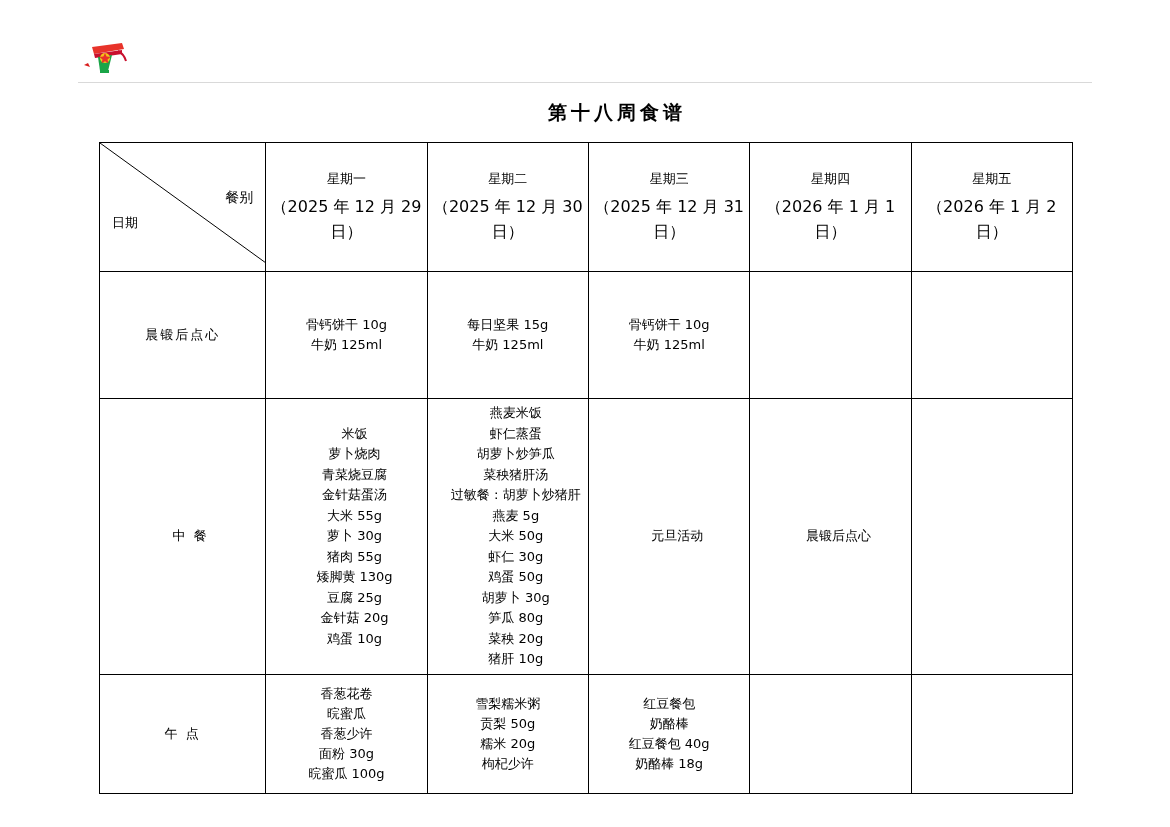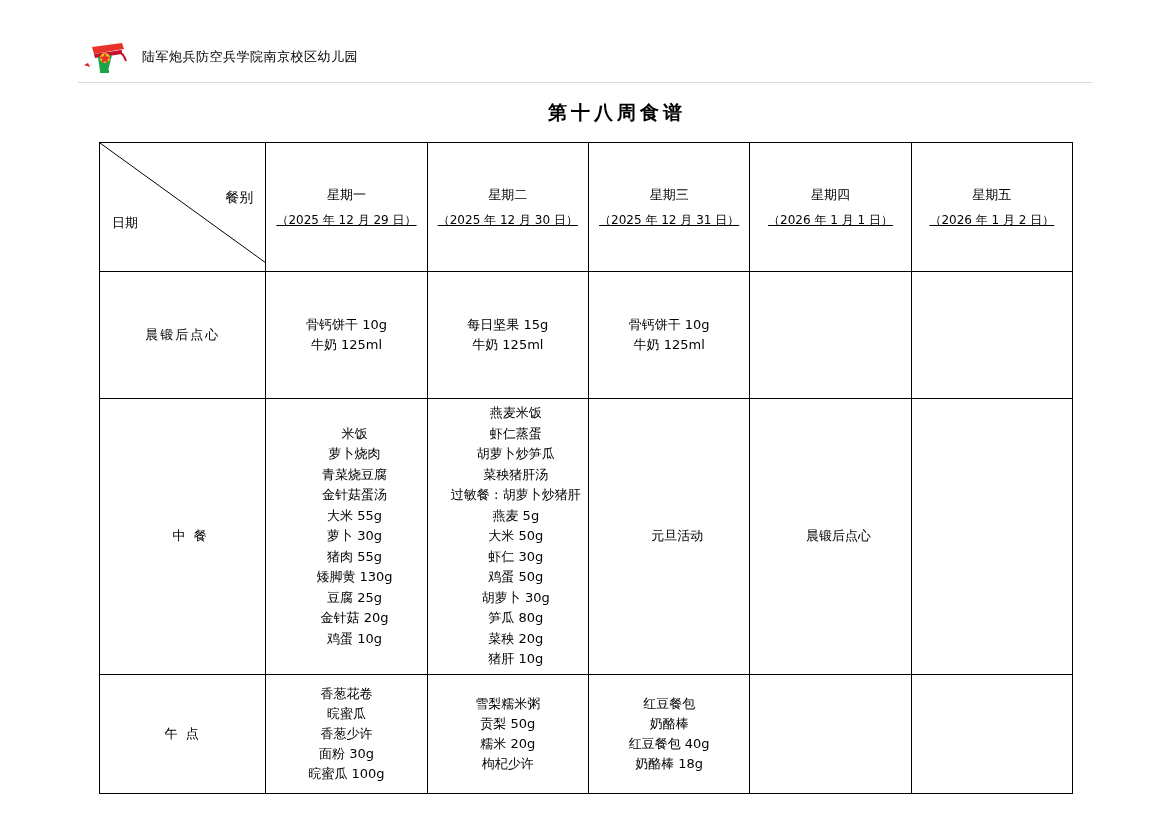--- a/index.html
+++ b/index.html
@@ -109,22 +109,21 @@
   td.day-head {
     height: 120px;
   }
   td.day-head .dow {
     display: block;
     font-size: 13px;
     margin-bottom: 6px;
   }
   td.day-head .date {
     display: block;
-    font-size: 12px;
-    text-decoration: underline;
+    font-size: 16px;
   }
 
   td.rowlabel {
     font-size: 13px;
     letter-spacing: 2px;
   }
   td.cell .lines {
     display: block;
   }
   td.cell .lines span {
@@ -146,21 +145,20 @@
         <path d="M6 28 L10 26 L12 30 Z" fill="#d91d1d"></path>
         <path d="M14 10 L44 6 L46 12 L16 17 Z" fill="#e8332a"></path>
         <path d="M16 17 L44 13 L44 17 L17 21 Z" fill="#c8102e"></path>
         <path d="M20 20 L34 18 L30 34 L22 34 Z" fill="#1aa548"></path>
         <circle cx="27" cy="21" r="5" fill="#f6c21a"></circle>
         <path d="M27 16 l1.6 3.6 3.9 .3 -3 2.6 .9 3.8 -3.4-2.1 -3.4 2.1 .9-3.8 -3-2.6 3.9-.3z" fill="#e8332a"></path>
         <rect x="22" y="33" width="9" height="3" fill="#1aa548"></rect>
         <path d="M40 14 q6 3 8 10" stroke="#c8102e" stroke-width="2" fill="none"></path>
       </svg>
     </div>
-    <div class="org-name">陆军炮兵防空兵学院南京校区幼儿园</div>
   </div>
 
   <div class="doc-title">第十八周食谱</div>
 
   <table class="menu">
     <colgroup>
       <col class="c0">
         <col class="cd">
         <col class="cd">
         <col class="cd">

